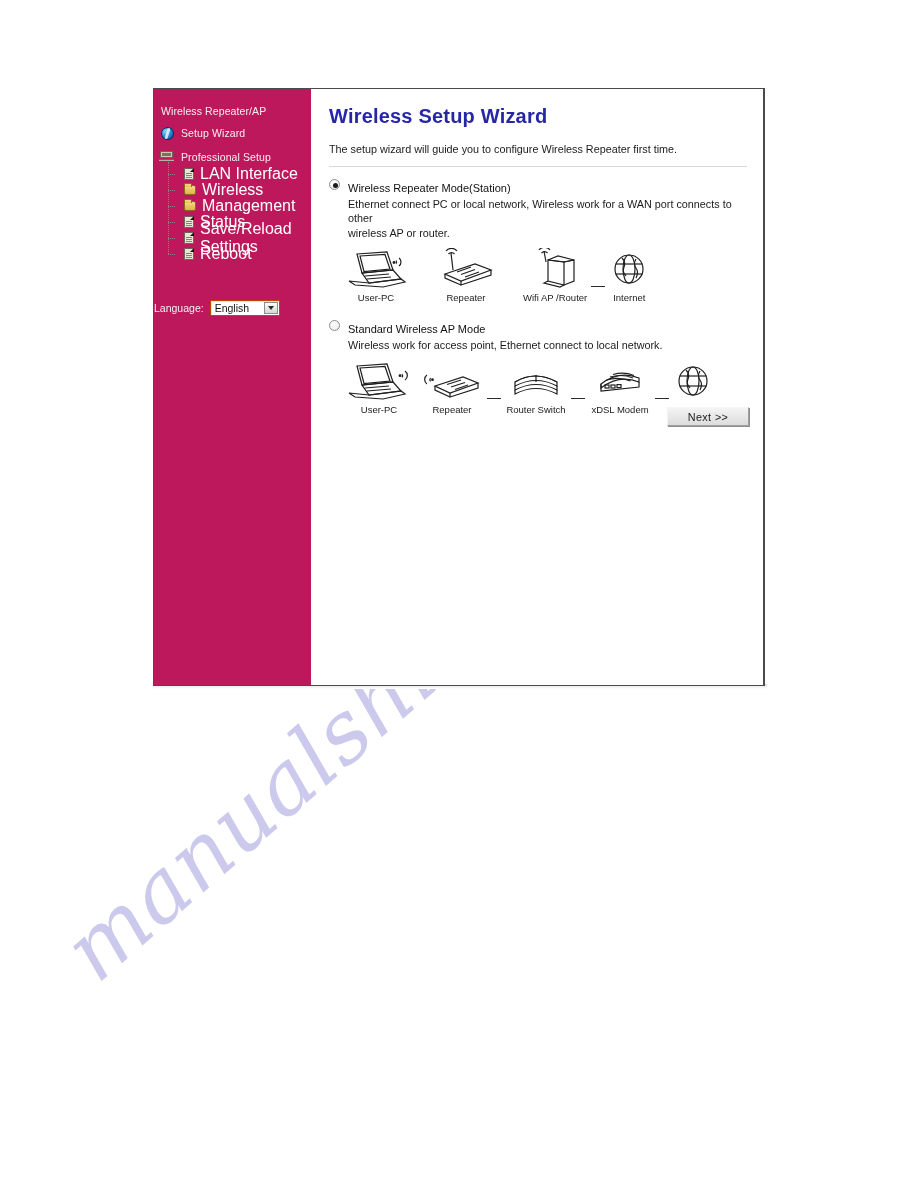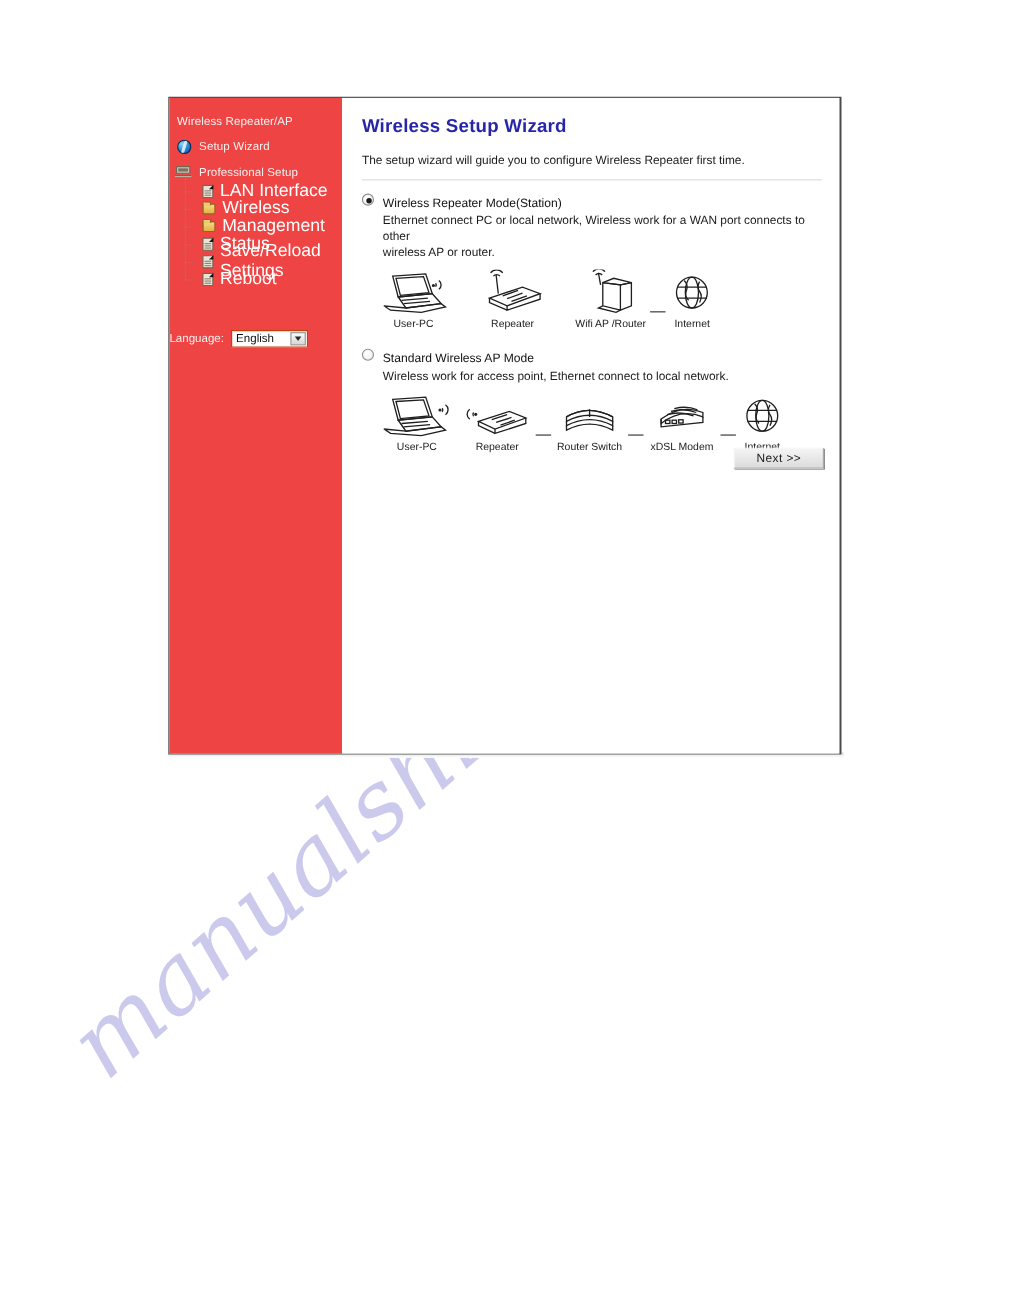--- a/index.html
+++ b/index.html
@@ -55,21 +55,21 @@
     position: absolute;
     left: 153px; top: 684px;
     width: 614px; height: 5px;
     background: linear-gradient(#d8d8d8,#efefef,#ffffff);
     z-index: 9;
   }
 
   
   #sidebar {
     width: 157px;
-    background: #ef4444;
+    background: #be185d;
     color: #ffffff;
     padding: 16px 0 0 0;
     position: relative;
     flex: none;
   }
   .side-title {
     font-size: 10.5px;
     color: #f2f0ee;
     padding: 0 0 5px 7px;
     letter-spacing: .1px;
@@ -229,21 +229,21 @@
   }
 
   
   #content {
     flex: 1;
     background: #ffffff;
     padding: 16px 14px 0 16px;
     position: relative;
   }
   #page-title {
-    font-size: 17px;
+    font-size: 20px;
     font-weight: bold;
     color: #2826a8;
     letter-spacing: .2px;
     margin: 0 0 14px 2px;
   }
   .desc {
     font-size: 10.8px;
     color: #1a1a1a;
     line-height: 14px;
     margin-left: 2px;

